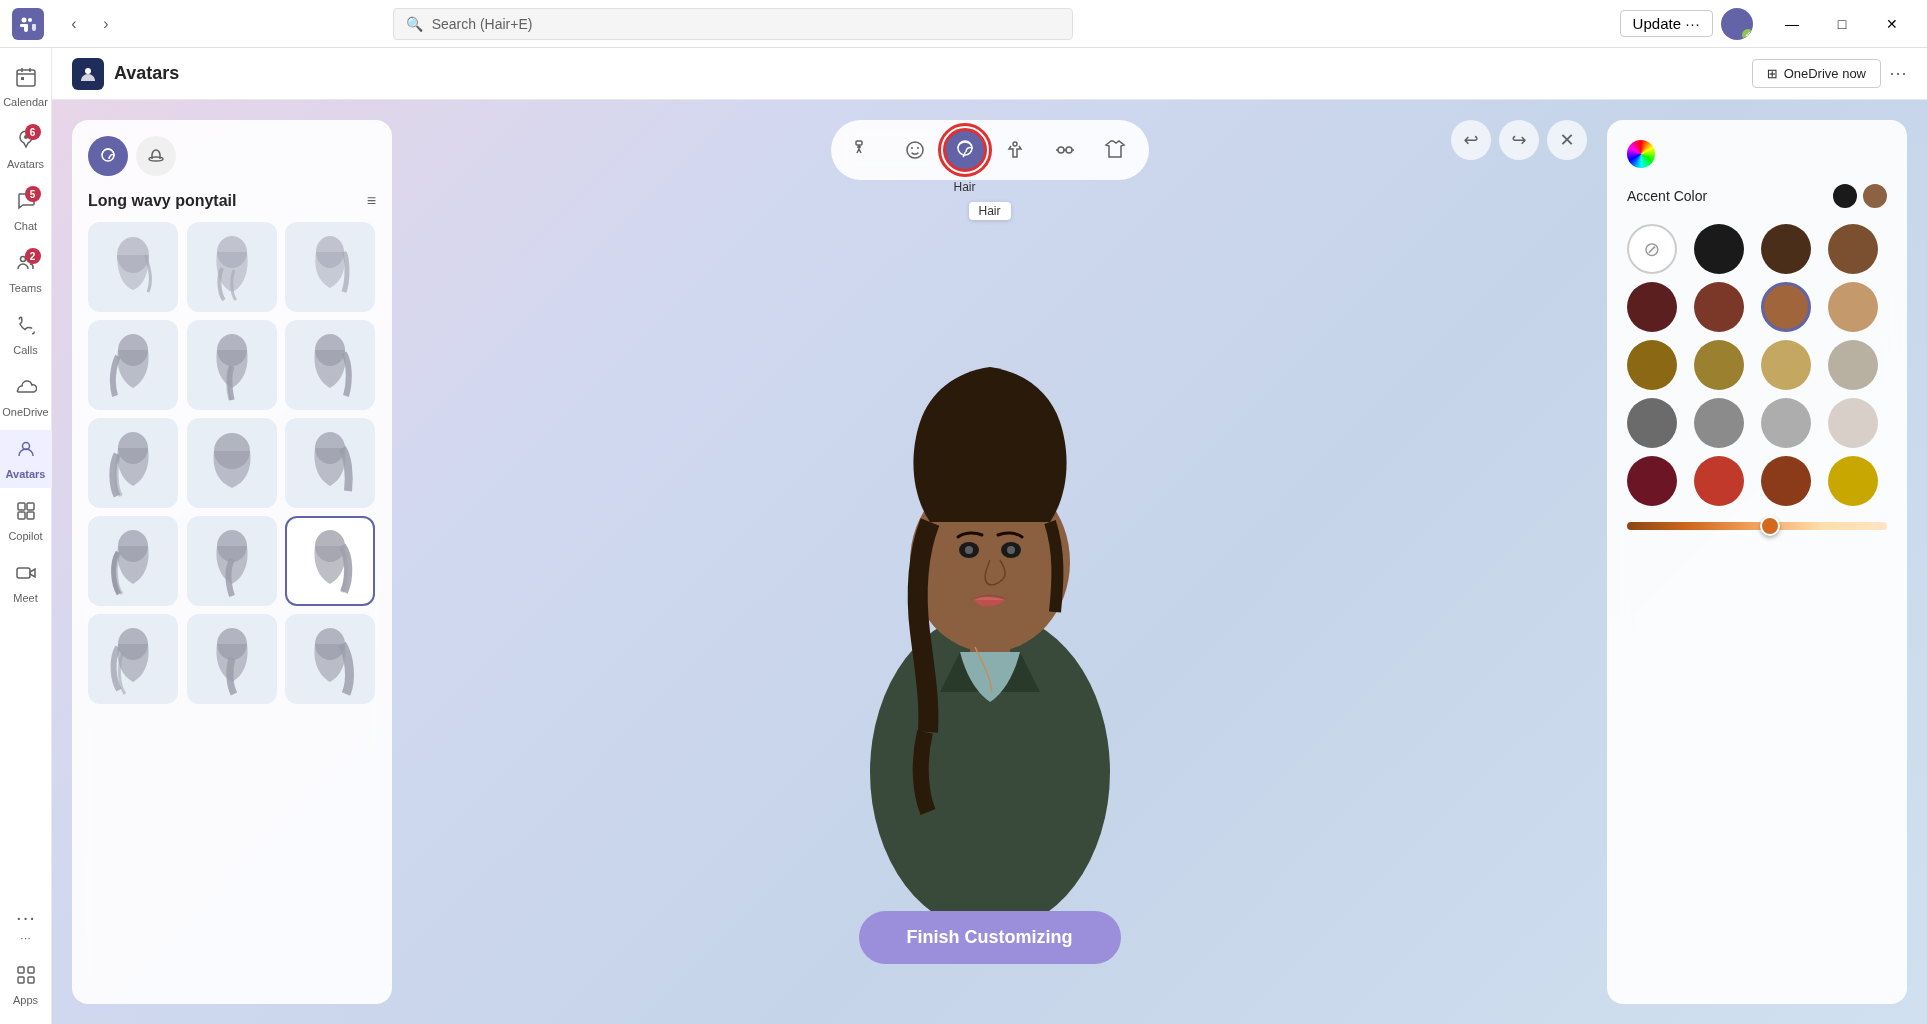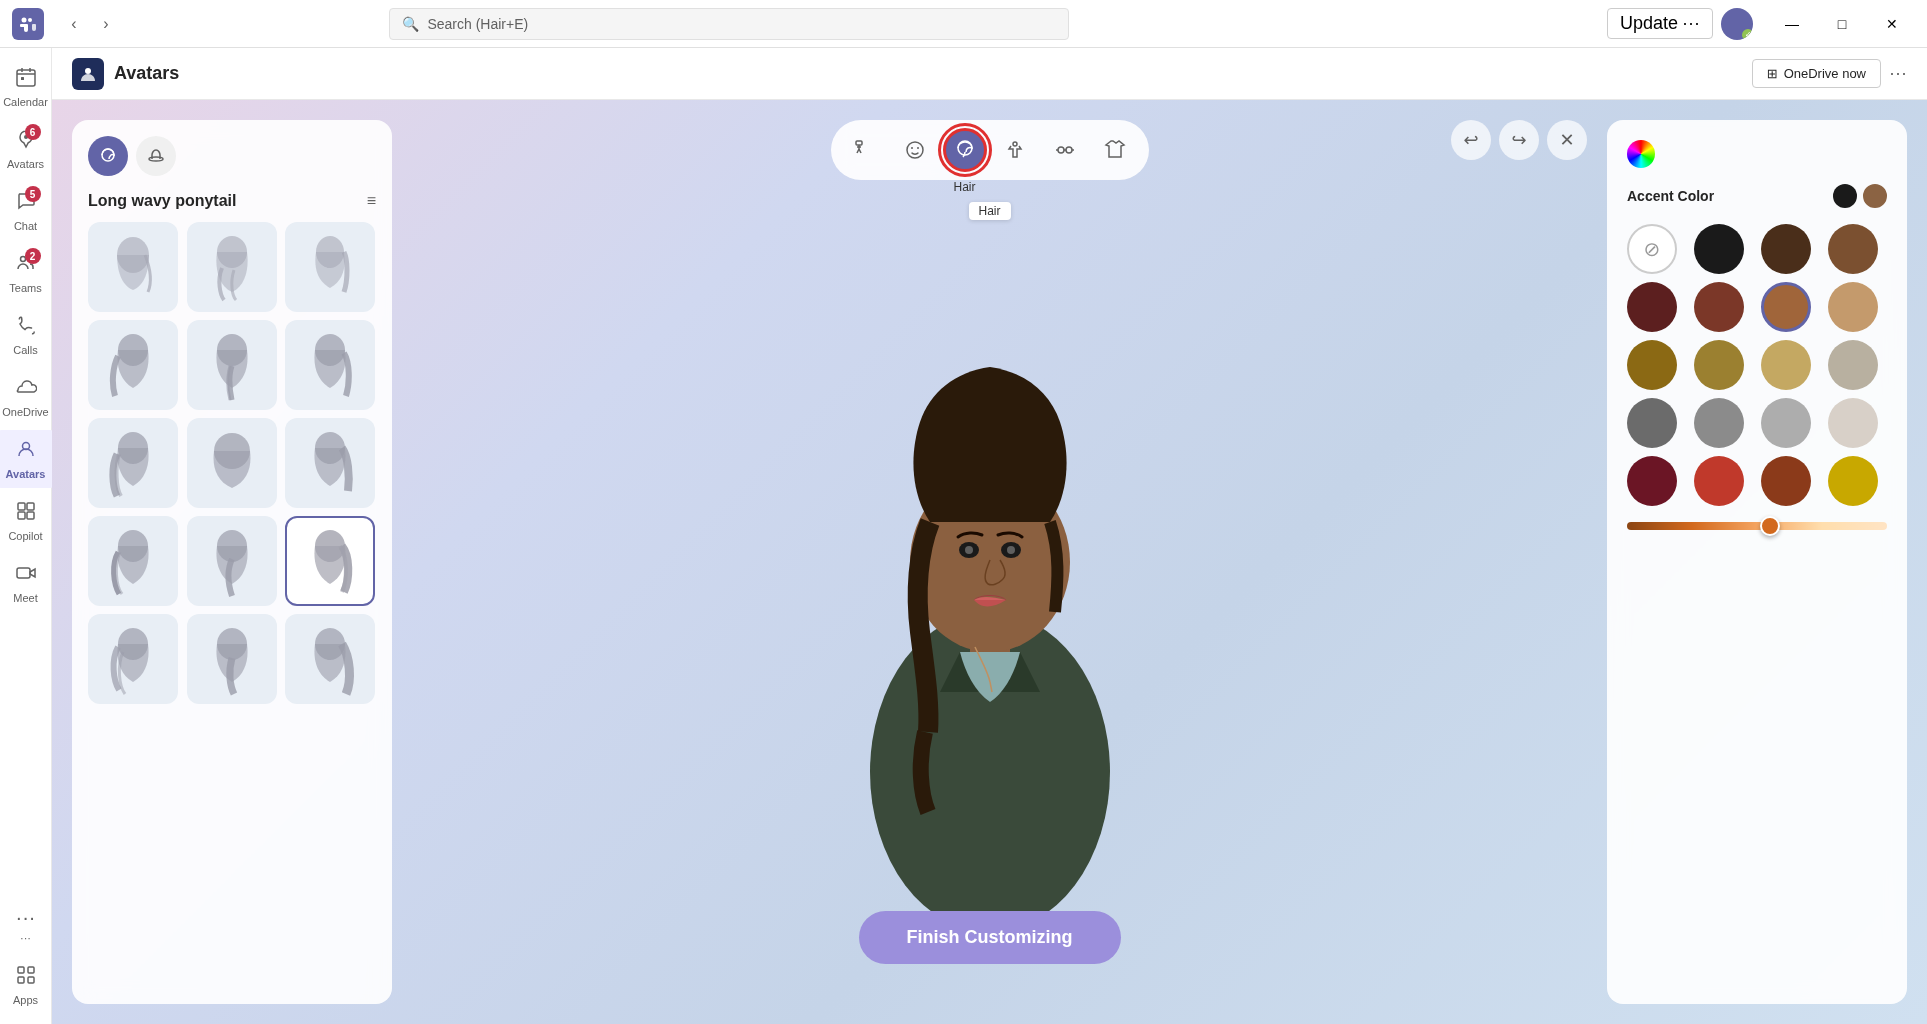--- a/index.html
+++ b/index.html
@@ -28,21 +28,21 @@
       border-radius: 4px;
       display: flex;
       align-items: center;
       padding: 0 12px;
       gap: 8px;
       margin: 0 auto;
       color: #616161;
       font-size: 14px;
     }
     .title-bar-right { display: flex; align-items: center; gap: 8px; margin-left: auto; }
-    .update-btn { display: flex; align-items: center; gap: 4px; padding: 4px 12px; border: 1px solid #ccc; border-radius: 4px; background: white; cursor: pointer; font-size: 18px; }
+    .update-btn { display: flex; align-items: center; gap: 4px; padding: 4px 12px; border: 1px solid #ccc; border-radius: 4px; background: white; cursor: pointer; font-size: 15px; }
     .avatar-circle { width: 32px; height: 32px; border-radius: 50%; background: #6264a7; overflow: hidden; position: relative; }
     .avatar-circle::after { content: '✓'; position: absolute; bottom: -1px; right: -1px; width: 12px; height: 12px; background: #92c353; border-radius: 50%; font-size: 8px; color: white; display: flex; align-items: center; justify-content: center; }
     .window-controls { display: flex; gap: 4px; margin-left: 8px; }
     .win-btn { width: 46px; height: 32px; border: none; background: none; cursor: pointer; font-size: 14px; display: flex; align-items: center; justify-content: center; }
 
     
     .app-layout { display: flex; flex: 1; overflow: hidden; }
 
     
     .sidebar {
@@ -221,21 +221,21 @@
       width: 300px;
       background: rgba(255,255,255,0.9);
       border-radius: 16px;
       padding: 20px;
       backdrop-filter: blur(10px);
       overflow-y: auto;
     }
     .color-header { display: flex; align-items: center; gap: 8px; margin-bottom: 16px; }
     .color-wheel-icon { width: 28px; height: 28px; border-radius: 50%; background: conic-gradient(red, yellow, lime, cyan, blue, magenta, red); }
     .accent-color-row { display: flex; align-items: center; justify-content: space-between; margin-bottom: 16px; }
-    .accent-label { font-size: 14px; font-weight: 700; color: #252525; }
+    .accent-label { font-size: 14px; font-weight: 400; color: #252525; }
     .accent-swatches { display: flex; gap: 6px; }
     .accent-swatch { width: 24px; height: 24px; border-radius: 50%; cursor: pointer; border: 2px solid transparent; }
     .color-grid { display: grid; grid-template-columns: repeat(4, 1fr); gap: 8px; margin-bottom: 16px; }
     .color-swatch {
       width: 50px;
       height: 50px;
       border-radius: 50%;
       cursor: pointer;
       border: 2px solid transparent;
       display: flex;

